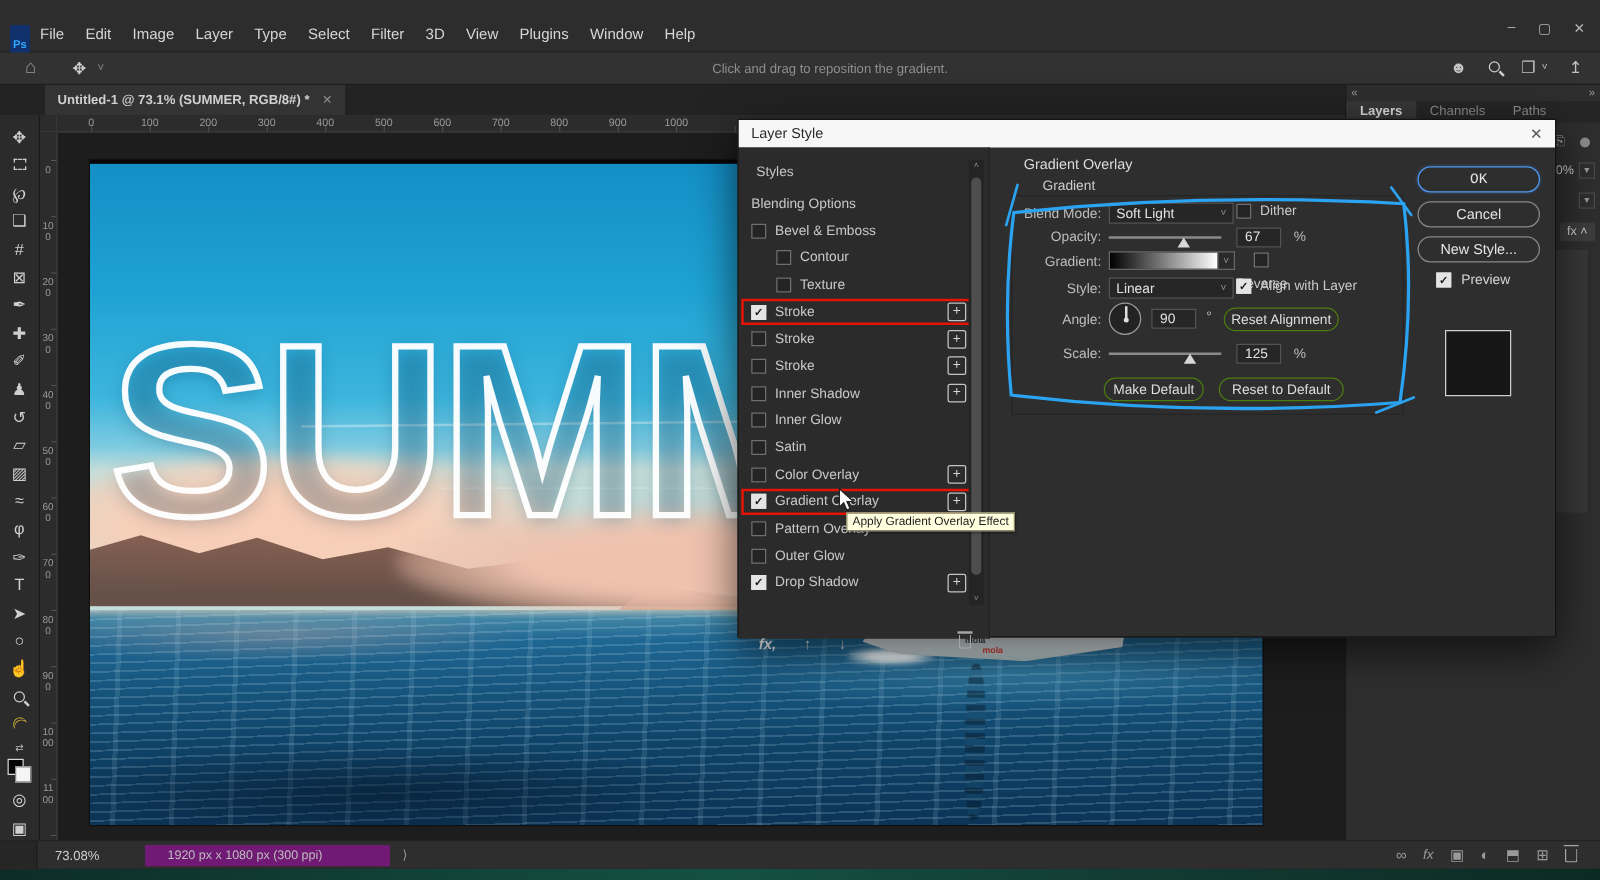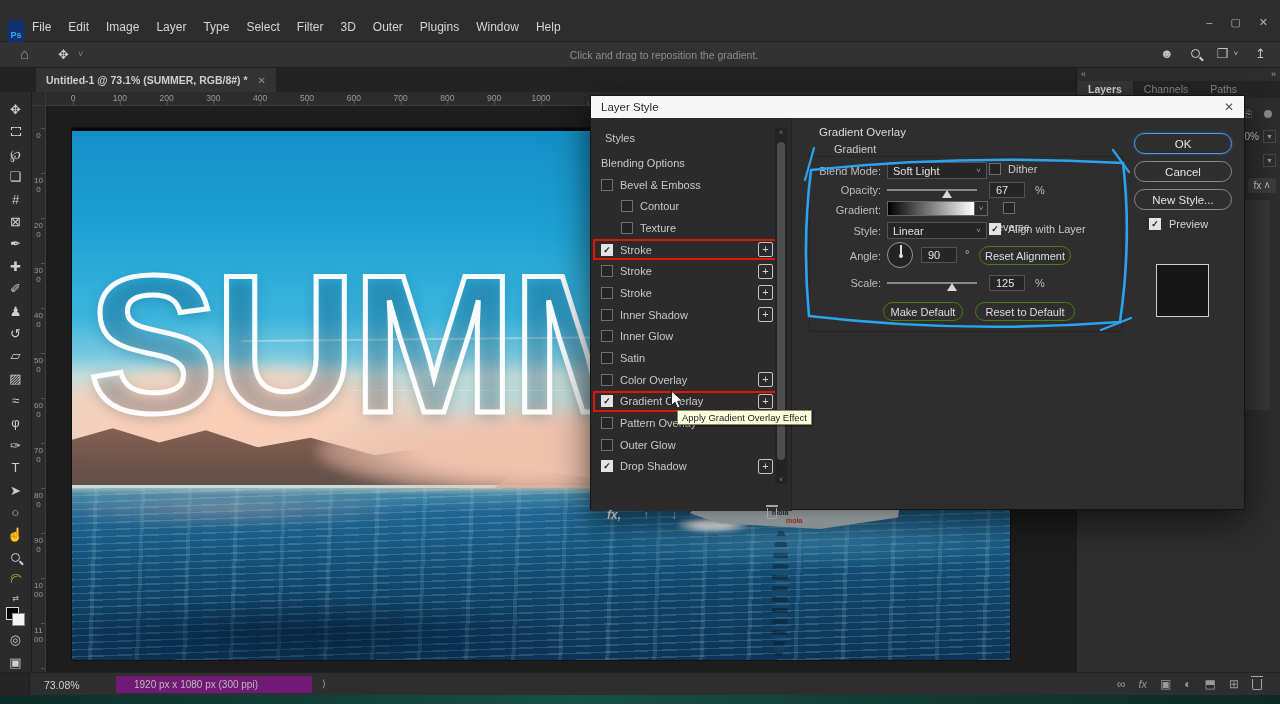--- a/index.html
+++ b/index.html
@@ -134,21 +134,21 @@
   .pcbrow { position:absolute; display:flex; gap:7px; align-items:center; color:#c9c9c9; font-size:11px; }
   .pbtn { position:absolute; height:19px; border:1px solid #4d7c0f; border-radius:10px; color:#dedede; font-size:11px;
     display:flex; align-items:center; justify-content:center; background:transparent; }
   #angle-dial { position:absolute; left:296px; top:146px; width:26px; height:26px; border:1px solid #9a9a9a; border-radius:50%; background:#232323; }
   #angle-dial .needle { position:absolute; left:12px; top:2px; width:1.5px; height:11px; background:#dedede; }
   #angle-dial .cdot { position:absolute; left:11px; top:11px; width:4px; height:4px; border-radius:50%; background:#dedede; }
   #grad-swatch { position:absolute; left:296px; top:105px; width:88px; height:15px; background:linear-gradient(90deg,#000,#fff); border:1px solid #666; }
   #grad-chev { position:absolute; left:384px; top:105px; width:13px; height:15px; border:1px solid #666; border-left:none; color:#9a9a9a; font-size:8px; display:flex; align-items:center; justify-content:center; background:#2a2a2a;}
   
   .dbtn { position:absolute; left:543px; width:98px; height:21px; border:1px solid #888; border-radius:11px; color:#e4e4e4; font-size:11.5px; display:flex; align-items:center; justify-content:center; }
-  #btn-ok { top:37px; border:1.5px solid #4f9bf5; box-shadow:0 0 3px rgba(70,140,240,.5); }
+  #btn-ok { top:37px; border:1.5px solid #4f9bf5; box-shadow:0 0 3px rgba(70,140,240,.5);font-family:Liberation Mono, monospace; }
   #btn-cancel { top:65px; }
   #btn-newstyle { top:93px; }
   #preview-row { position:absolute; left:558px; top:122px; display:flex; gap:8px; align-items:center; color:#d6d6d6; font-size:11px; }
   #preview-swatch { position:absolute; left:565px; top:168px; width:53px; height:53px; background:#161616; border:1px solid #cfcfcf; }
   #annot { position:absolute; left:210px; top:50px; width:336px; height:196px; pointer-events:none; }
   #tooltip { position:absolute; left:86px; top:314px; background:#ffffdf; border:1px solid #8a8a66; color:#1c1c1c; font-size:9.5px; padding:1px 4px; white-space:nowrap; z-index:60; box-shadow:1px 1px 2px rgba(0,0,0,.45); }
   #cursor { position:absolute; left:670px; top:390px; z-index:70; }
   
   #statusbar { position:absolute; left:0; top:672px; width:1280px; height:23px; background:#2e2e2e; border-top:1px solid #222; z-index:6; }
   #status-box { position:absolute; left:0; top:0; width:30px; height:23px; background:#262626; border-right:1px solid #1c1c1c; }
@@ -166,21 +166,21 @@
   <div id="ps-logo">Ps</div>
   <div id="menu-items">
       <div class="menu-item">File</div>
       <div class="menu-item">Edit</div>
       <div class="menu-item">Image</div>
       <div class="menu-item">Layer</div>
       <div class="menu-item">Type</div>
       <div class="menu-item">Select</div>
       <div class="menu-item">Filter</div>
       <div class="menu-item">3D</div>
-      <div class="menu-item">Outer</div>
+      <div class="menu-item">View</div>
       <div class="menu-item">Plugins</div>
       <div class="menu-item">Window</div>
       <div class="menu-item">Help</div>
     </div>
   <div id="win-controls">
       <span>–</span>
       <span>▢</span>
       <span>✕</span>
     </div>
 </div>

